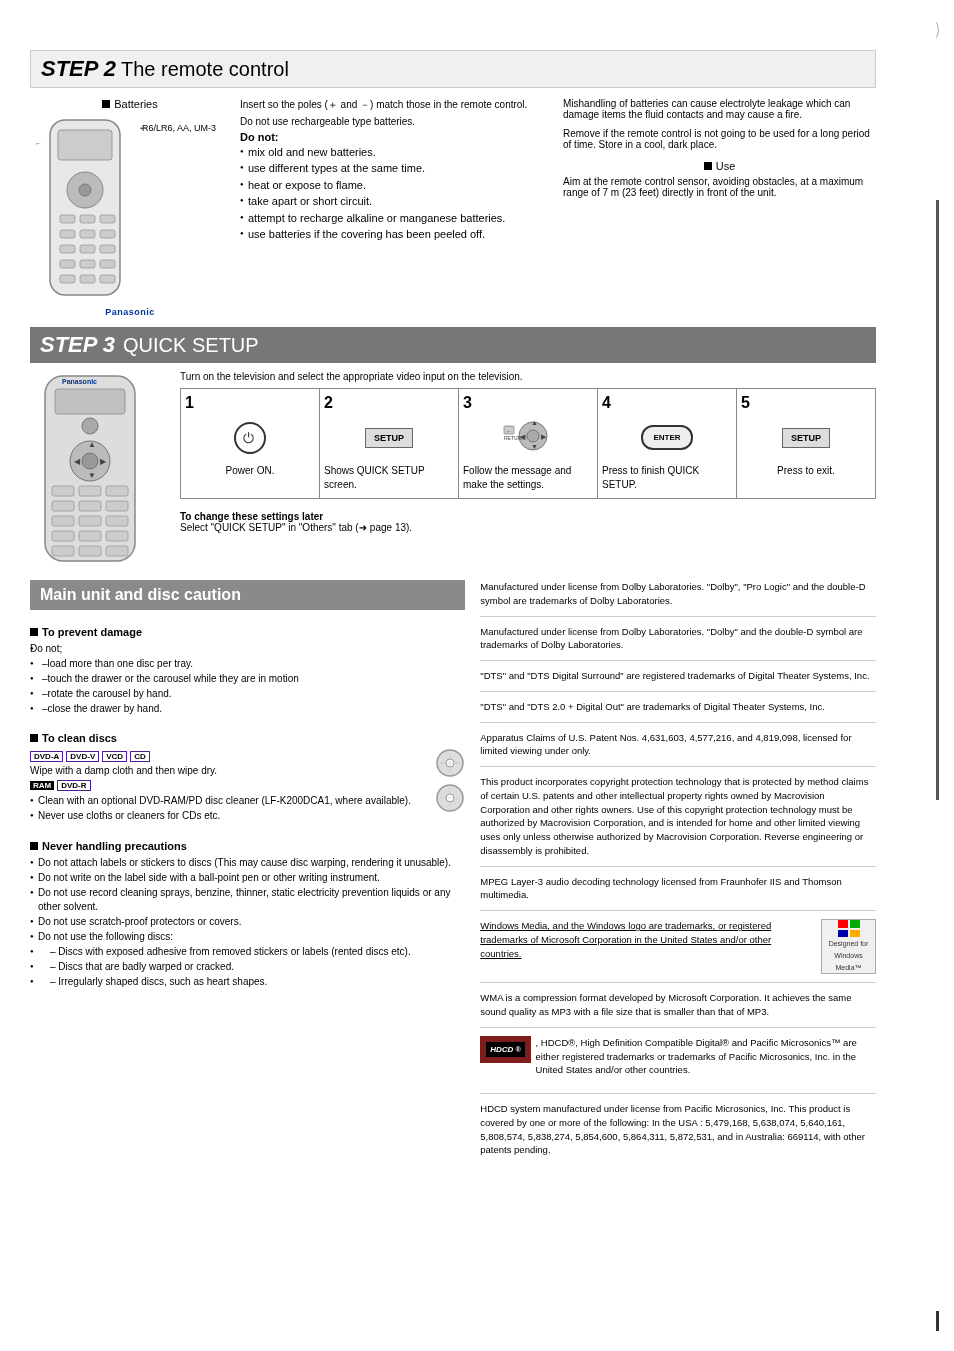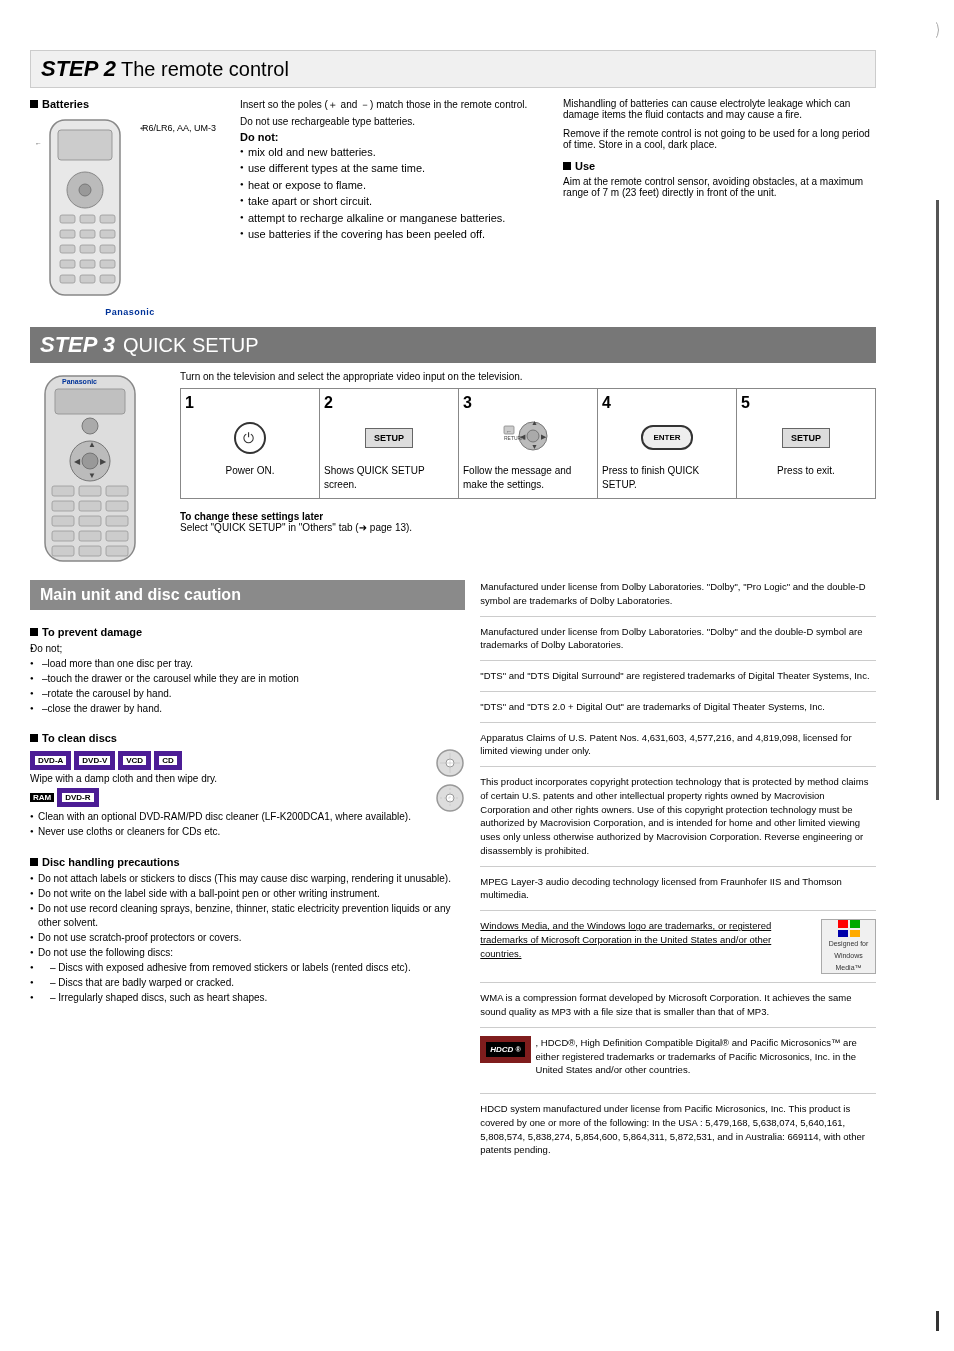--- a/index.html
+++ b/index.html
@@ -113,26 +113,27 @@
       display: flex;
       gap: 10px;
       margin-bottom: 10px;
     }
 
     .step2-left {
       width: 200px;
       flex-shrink: 0;
     }
     .section-header-label {
-      font-weight: bold;
+      font-weight: normal;
       font-size: 11px;
       display: flex;
       align-items: center;
       gap: 4px;
       margin-bottom: 4px;
+      justify-content: center;
     }
     .square-bullet {
       width: 8px;
       height: 8px;
       background: #000;
       display: inline-block;
       flex-shrink: 0;
     }
 
     .bullet-list {
@@ -296,21 +297,21 @@
     }
 
     .disc-type-badges {
       display: flex;
       gap: 3px;
       margin: 3px 0;
       align-items: center;
     }
 
     .disc-badge {
-      border: 5px solid #4c1d95;
+      border: 1px solid #4c1d95;
       padding: 0 3px;
       font-size: 8px;
       font-weight: bold;
     }
     .disc-badge-filled {
       background: #000;
       color: #fff;
       padding: 0 3px;
       font-size: 8px;
       font-weight: bold;
@@ -677,21 +678,21 @@
             <circle cx="15" cy="15" r="13" fill="#ddd" stroke="#999" stroke-width="1.5"></circle>
             <circle cx="15" cy="15" r="4" fill="#fff" stroke="#999" stroke-width="1"></circle>
             <line x1="15" y1="5" x2="15" y2="25" stroke="#bbb" stroke-width="0.5" stroke-dasharray="2,2"></line>
             <line x1="5" y1="15" x2="25" y2="15" stroke="#bbb" stroke-width="0.5" stroke-dasharray="2,2"></line>
           </svg>
         </div>
       </div>
 
       <div class="sub-section-header">
         <span class="square-bullet"></span>
-        <span>Disc handling precautions</span>
+        <span>Never handling precautions</span>
       </div>
       <ul class="bullet-list" style="font-size:10px;">
         <li>Do not attach labels or stickers to discs (This may cause disc warping, rendering it unusable).</li>
         <li>Do not write on the label side with a ball-point pen or other writing instrument.</li>
         <li>Do not use record cleaning sprays, benzine, thinner, static electricity prevention liquids or any other solvent.</li>
         <li>Do not use scratch-proof protectors or covers.</li>
         <li>Do not use the following discs:</li>
         <li style="padding-left:20px; list-style:none;">– Discs with exposed adhesive from removed stickers or labels (rented discs etc).</li>
         <li style="padding-left:20px; list-style:none;">– Discs that are badly warped or cracked.</li>
         <li style="padding-left:20px; list-style:none;">– Irregularly shaped discs, such as heart shapes.</li>

